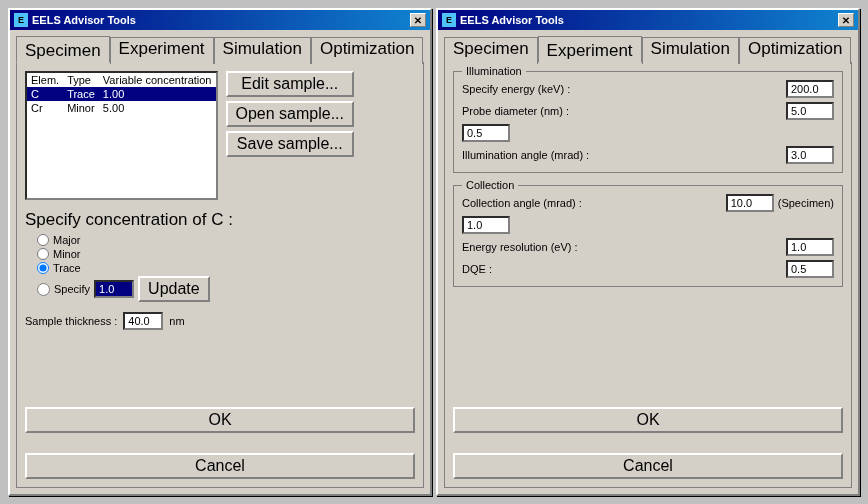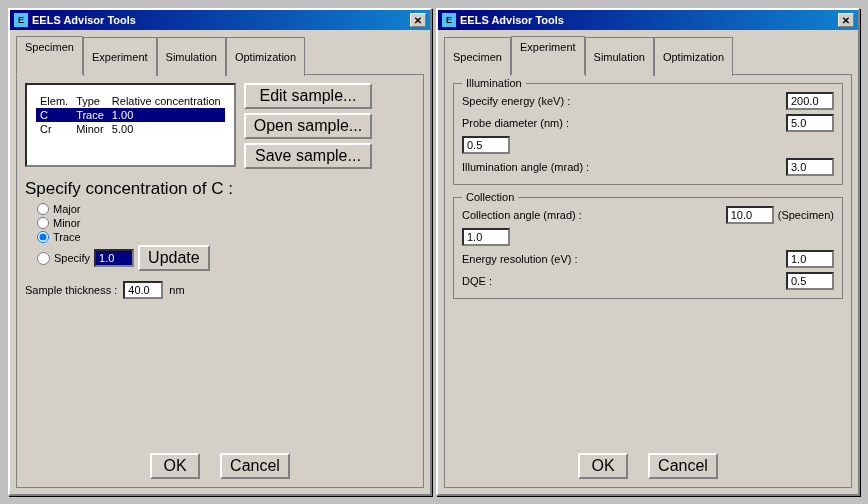--- a/index.html
+++ b/index.html
@@ -81,23 +81,23 @@
       gap: 0;
       margin-bottom: -1px;
       position: relative;
       z-index: 1;
     }
 
     .tab {
       background: #d4d0c8;
       border: 1px solid #808080;
       border-bottom: none;
-      padding: 13px 8px;
+      padding: 1px 8px;
       cursor: pointer;
-      font-size: 11px;
+      font-size: 17px;
       position: relative;
       top: 1px;
     }
 
     .tab.active {
       background: #d4d0c8;
       border-bottom: 1px solid #d4d0c8;
       font-weight: normal;
       z-index: 2;
       top: 0;
@@ -111,23 +111,23 @@
       flex: 1;
       display: flex;
       flex-direction: column;
       gap: 6px;
     }
 
     
     .sample-table {
       border: 2px inset #808080;
       background: white;
-      height: 84px;
+      height: 129px;
       overflow: auto;
-      padding: 9px;
+      padding: 0;
     }
 
     .sample-table table {
       width: 100%;
       border-collapse: collapse;
     }
 
     .sample-table th {
       text-align: left;
       font-weight: normal;
@@ -211,20 +211,21 @@
       gap: 6px;
       margin-top: 4px;
     }
 
     .bottom-buttons {
       display: flex;
       justify-content: center;
       gap: 20px;
       margin-top: auto;
       padding-top: 6px;
+      flex-direction: column;
     }
 
     .form-row {
       display: flex;
       align-items: center;
       justify-content: space-between;
       margin-bottom: 4px;
     }
 
     .form-label {
@@ -269,21 +270,21 @@
       <div class="tab">Optimization</div>
     </div>
     <div class="tab-content">
       <div class="table-area">
         <div class="sample-table">
           <table>
             <thead>
               <tr>
                 <th>Elem.</th>
                 <th>Type</th>
-                <th>Relative concentration</th>
+                <th>Variable concentration</th>
               </tr>
             </thead>
             <tbody>
               <tr class="selected">
                 <td>C</td>
                 <td>Trace</td>
                 <td>1.00</td>
               </tr>
               <tr>
                 <td>Cr</td>

